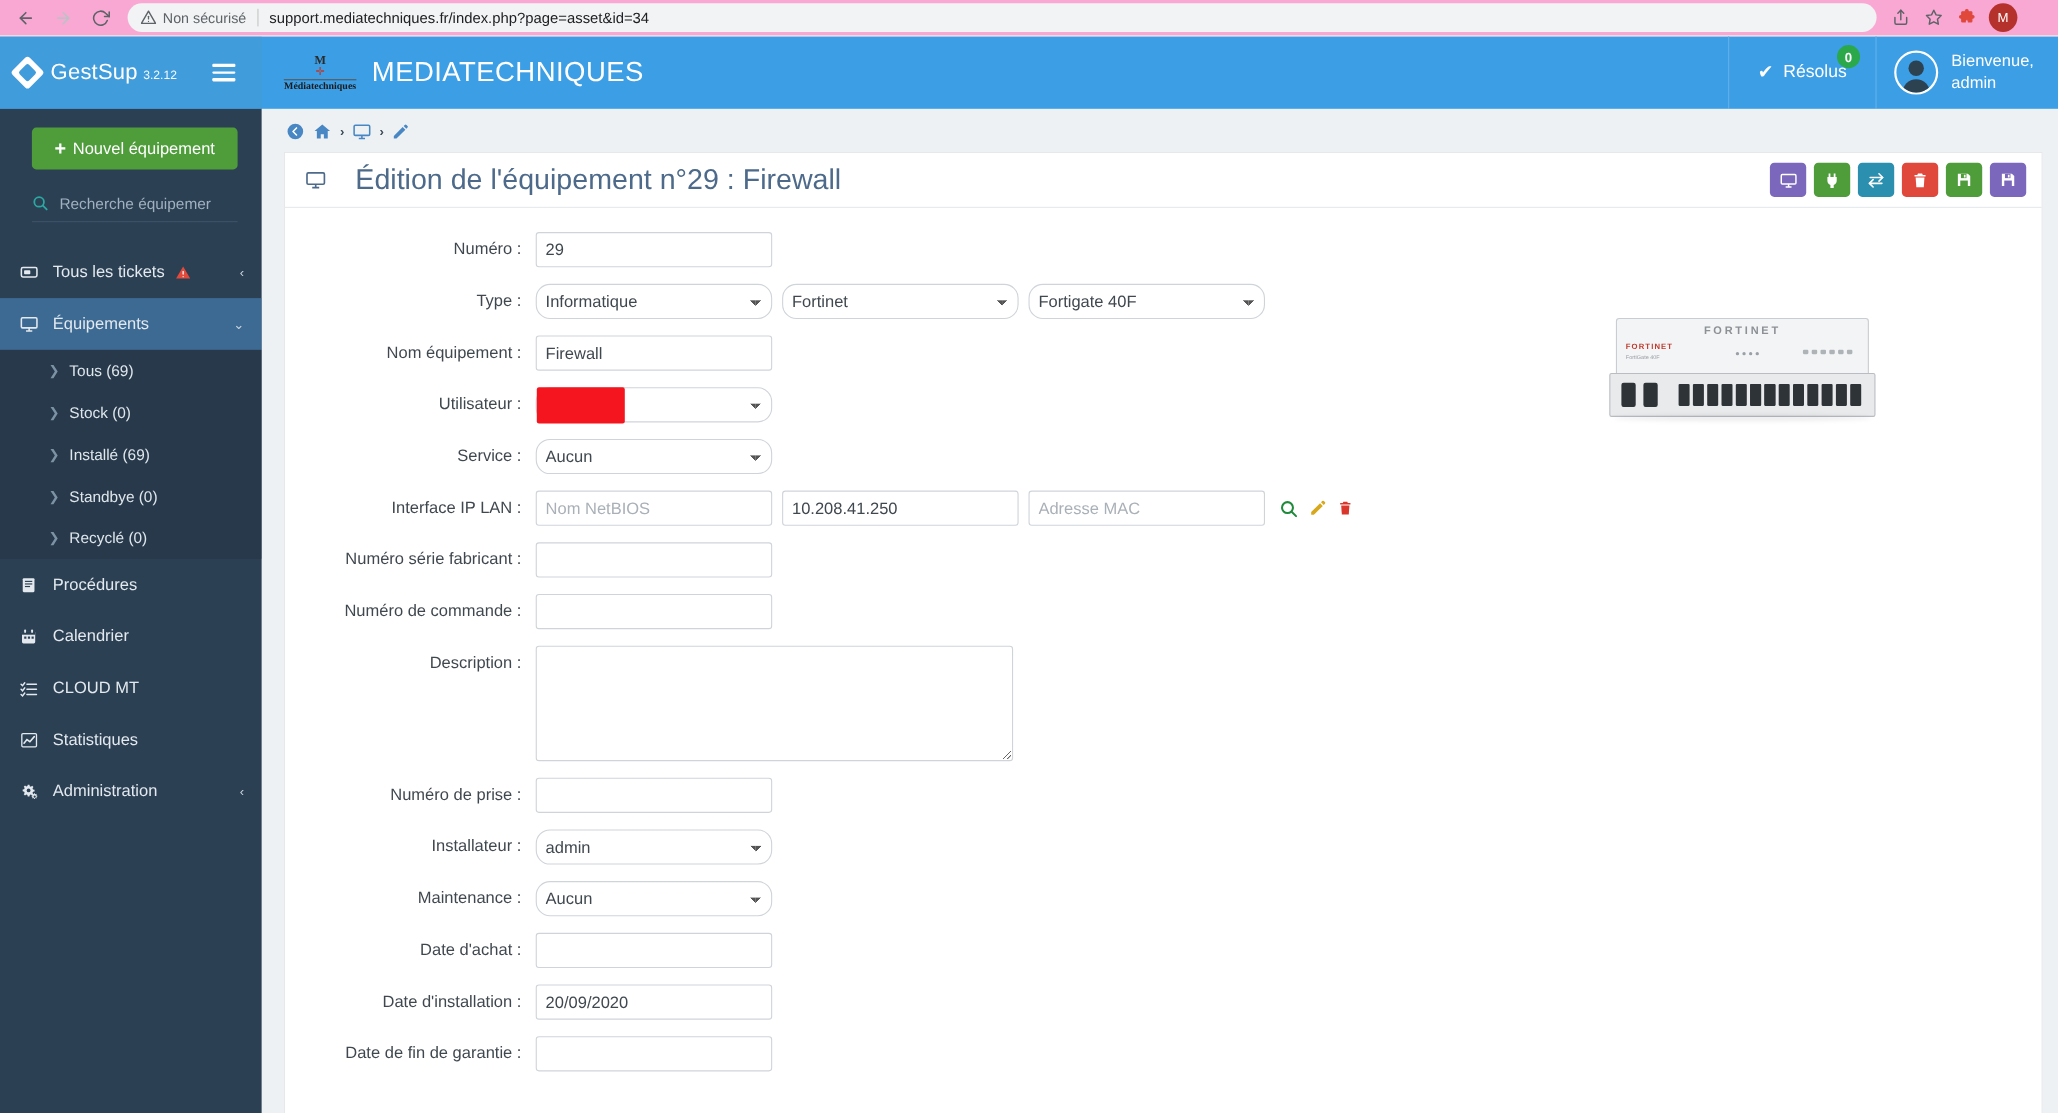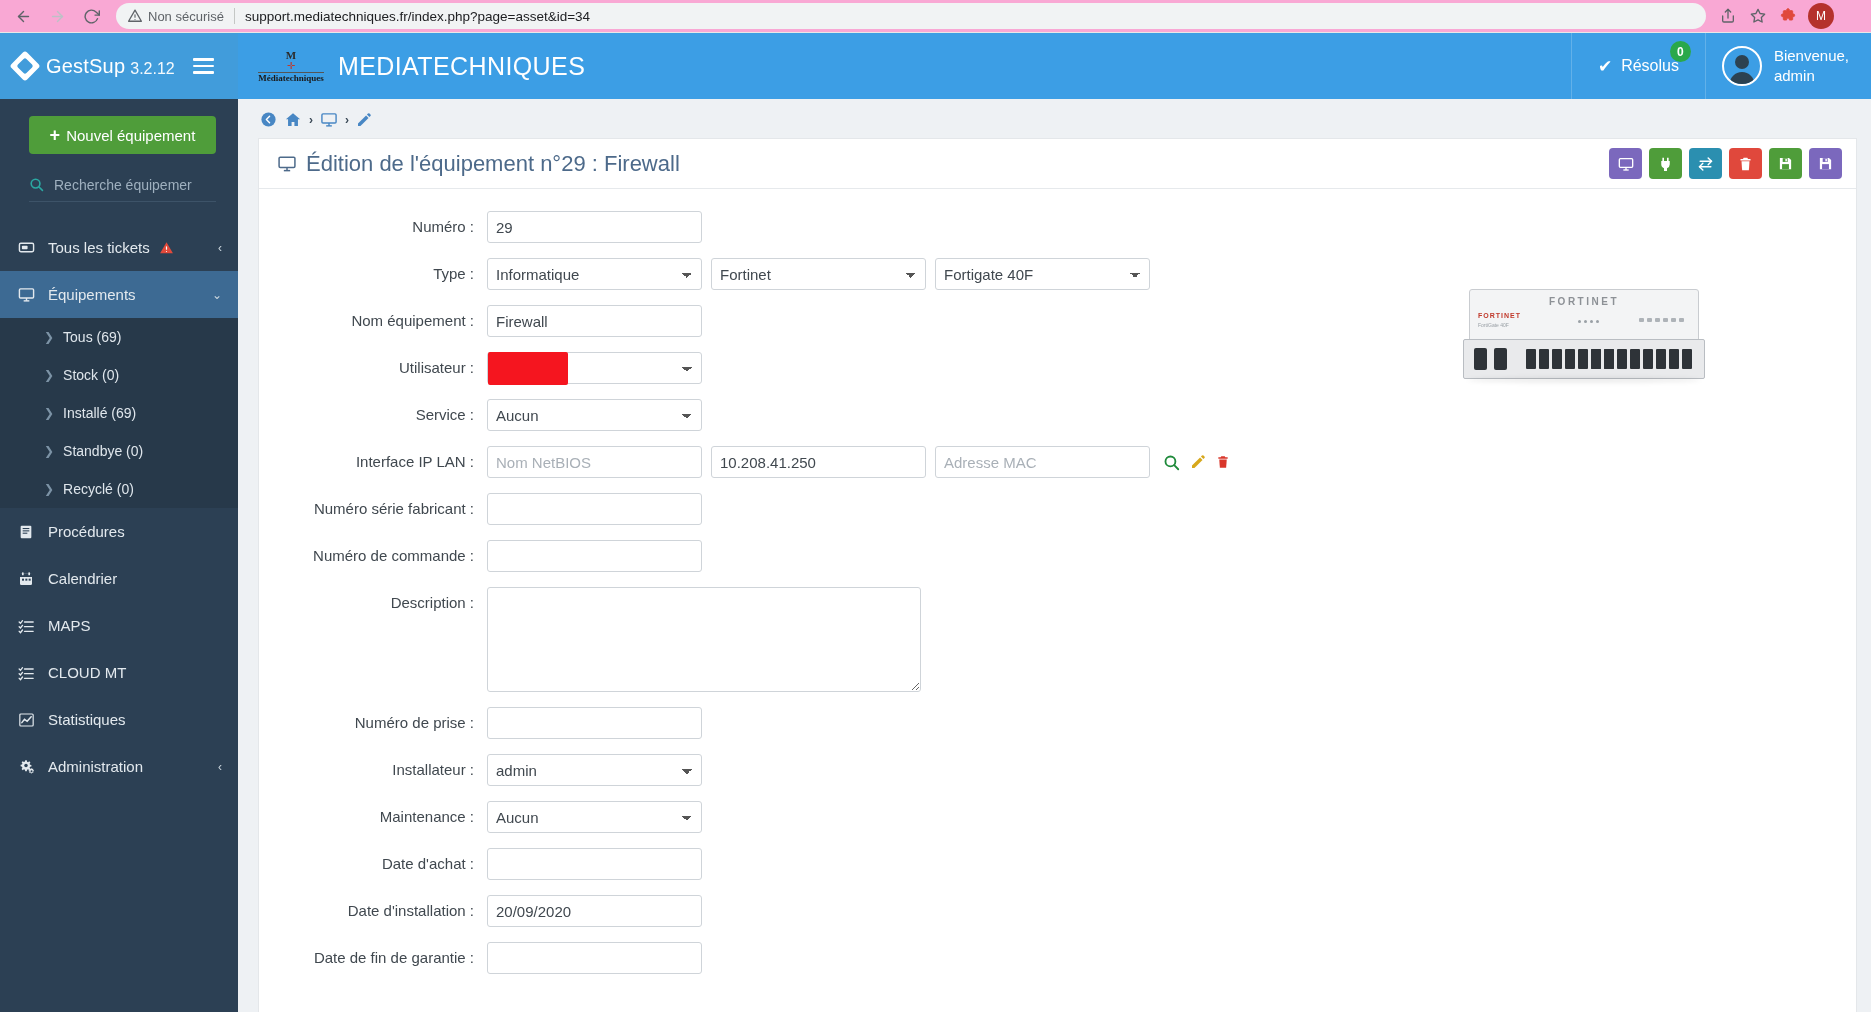--- a/index.html
+++ b/index.html
@@ -83,21 +83,21 @@
     border-radius: 3px;
     position: relative;
     margin-right: 10px;
     flex-shrink: 0;
   }
   .brand .logo-diamond::after{
     content:""; position:absolute; left:5px; top:5px;
     width:12px; height:12px; background:#419cdb; border-radius:2px;
   }
   .brand .brand-name { font-size: 20px; font-weight: 400; letter-spacing: .2px; }
-  .brand .brand-ver { font-size: 16px; margin-left: 5px; opacity: .95; position: relative; top: 3px;}
+  .brand .brand-ver { font-size: 11px; margin-left: 5px; opacity: .95; position: relative; top: 3px;}
   .burger {
     margin-left: auto; margin-right: 24px;
     display: flex; flex-direction: column; gap: 4px; cursor: pointer;
   }
   .burger span { display:block; width: 21px; height: 2.5px; background: #fff; border-radius: 1px;}
 
   .header-mid {
     flex: 1;
     display: flex;
     align-items: center;
@@ -264,22 +264,22 @@
     min-height: 900px;
     border: 1px solid #e4e7ea;
   }
   .panel-head {
     display: flex; align-items: center;
     height: 50px;
     padding: 0 14px 0 18px;
     border-bottom: 1px solid #e6e9ec;
   }
   .panel-title {
-    display:flex; align-items:center; gap:9px;
-    color: #4d6a8a; font-size: 22px;
+    display:flex; align-items:center; gap:26px;
+    color: #4d6a8a; font-size: 26px;
   }
   .panel-title .pt-ico { color: #4d6a8a; display:flex; }
   .panel-actions { margin-left: auto; display: flex; gap: 7px; }
   .act-btn {
     width: 33px; height: 31px;
     border-radius: 4px;
     display: flex; align-items: center; justify-content: center;
     color: #fff; font-size: 15px;
     cursor: pointer;
     border: none;
@@ -314,20 +314,21 @@
   }
   .inp::placeholder { color: #a9b0b7; }
   .sel {
     appearance: none;
     padding-right: 26px;
     background-image: linear-gradient(45deg, transparent 50%, #555 50%), linear-gradient(135deg, #555 50%, transparent 50%);
     background-position: calc(100% - 14px) 14px, calc(100% - 9px) 14px;
     background-size: 5px 5px, 5px 5px;
     background-repeat: no-repeat;
     cursor: pointer;
+    border-radius: 13px;
   }
   .w-std { width: 215px; }
   .w-mid { width: 215px; }
   .w-desc { width: 434px; height: 105px; padding: 7px 8px; resize: vertical; }
   .redact {
     position: absolute;
     width: 80px; height: 33px;
     background: #f5151f;
     border-radius: 2px;
     pointer-events: none;
@@ -584,33 +585,20 @@
               <rect x="6" y="2" width="2.5" height="4.5" rx="1"></rect>
               <rect x="15.5" y="2" width="2.5" height="4.5" rx="1"></rect>
               <rect x="6" y="11.5" width="3" height="3" fill="#2c4054"></rect>
               <rect x="11" y="11.5" width="3" height="3" fill="#2c4054"></rect>
               <rect x="16" y="11.5" width="3" height="3" fill="#2c4054"></rect>
             </svg>
         </span>
         <span>Calendrier</span>
       </div>
 
-      <div class="menu-item">
-        <span class="mi-ico">
-          <svg width="17" height="16" viewBox="0 0 24 24" fill="none" stroke="currentColor" stroke-width="2" stroke-linecap="round">
-              <polyline points="1 6 3 8 6 4"></polyline>
-              <polyline points="1 13 3 15 6 11"></polyline>
-              <polyline points="1 20 3 22 6 18"></polyline>
-              <line x1="9" y1="6" x2="22" y2="6"></line>
-              <line x1="9" y1="13" x2="22" y2="13"></line>
-              <line x1="9" y1="20" x2="22" y2="20"></line>
-            </svg>
-        </span>
-        <span>MAPS</span>
-      </div>
 
       <div class="menu-item">
         <span class="mi-ico">
           <svg width="17" height="16" viewBox="0 0 24 24" fill="none" stroke="currentColor" stroke-width="2" stroke-linecap="round">
               <polyline points="1 6 3 8 6 4"></polyline>
               <polyline points="1 13 3 15 6 11"></polyline>
               <polyline points="1 20 3 22 6 18"></polyline>
               <line x1="9" y1="6" x2="22" y2="6"></line>
               <line x1="9" y1="13" x2="22" y2="13"></line>
               <line x1="9" y1="20" x2="22" y2="20"></line>

